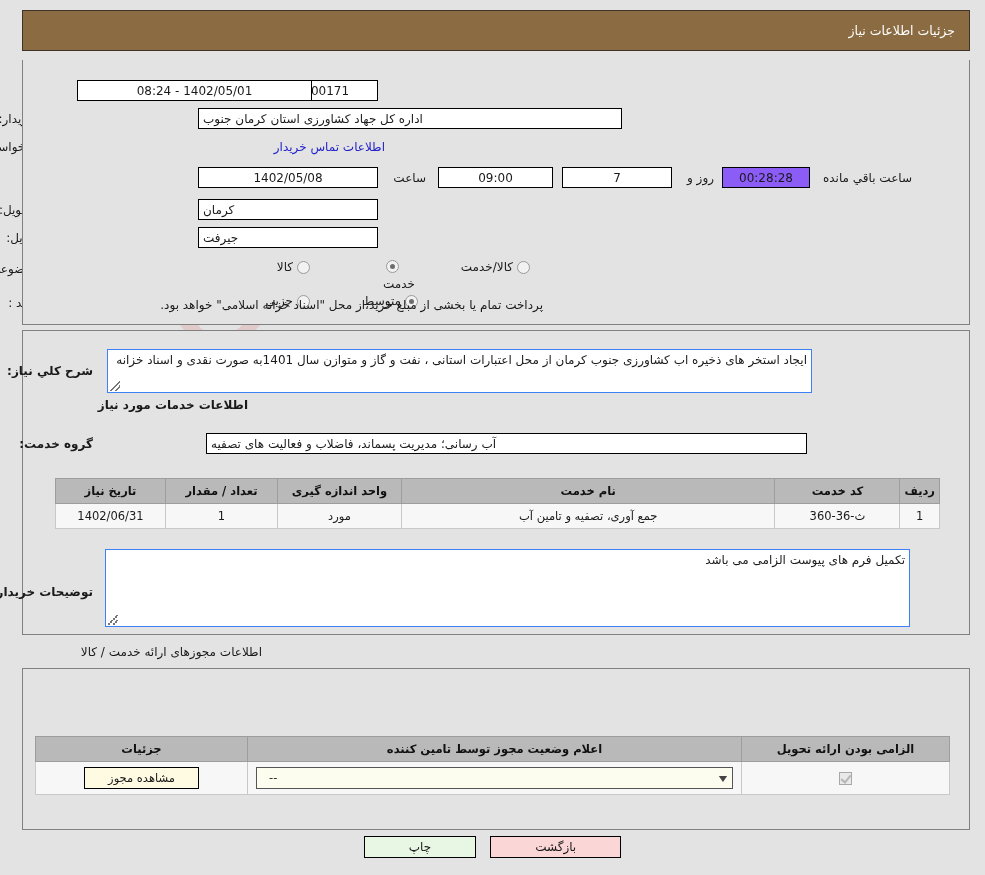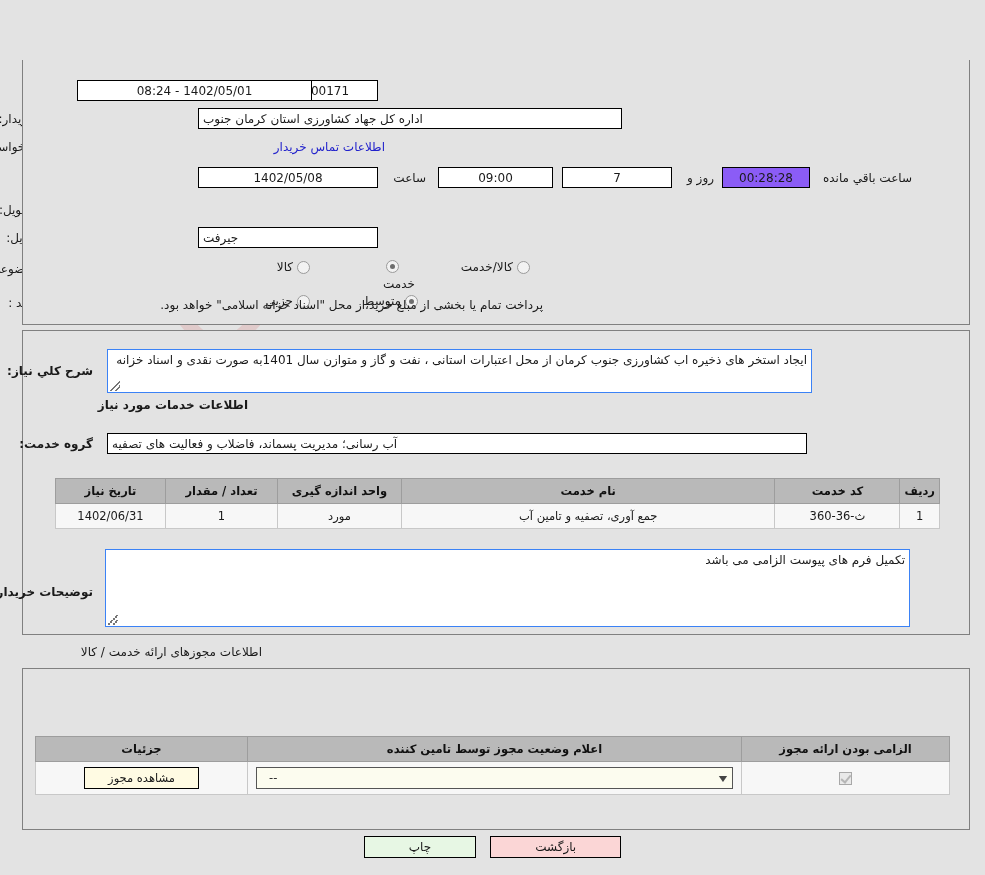--- a/index.html
+++ b/index.html
@@ -226,20 +226,23 @@
     cursor: pointer;
   }
   .fbtn.print { background: #e7f7e4; }
   .fbtn.back  { background: #fbd6d6; }
 </style>
 </head>
 <body>
 
 <div class="page">
 
+  <div class="header-bar">
+    <div class="header-title">جزئیات اطلاعات نیاز</div>
+  </div>
 
   <div class="watermark">
     <svg viewBox="0 0 600 170" xmlns="http://www.w3.org/2000/svg">
       <g opacity="0.30">
         <path d="M60 8 L112 24 L112 78 Q112 118 60 150 Q8 118 8 78 L8 24 Z" fill="none" stroke="#d98a8a" stroke-width="13"></path>
         <path d="M42 52 L60 96 L78 52 L66 52 L60 70 L54 52 Z" fill="#d98a8a"></path>
       </g>
       <text x="130" y="118" font-family="DejaVu Sans, sans-serif" font-size="92" font-weight="bold" fill="#b8b8b8" opacity="0.55">AriaTender.net</text>
     </svg>
   </div>
@@ -260,20 +263,21 @@
   <div class="lbl" style="right:892px; top:166px; width:86px; white-space:normal; line-height:15px;">مهلت ارسال پاسخ: تا تاریخ:</div>
   <div class="fld center" style="right:607px; top:167px; width:180px; z-index:7;">1402/05/08</div>
   <div class="plaintext" style="right:559px; top:171px; z-index:7;">ساعت</div>
   <div class="fld center" style="right:432px; top:167px; width:115px; z-index:7;">09:00</div>
   <div class="fld center" style="right:313px; top:167px; width:110px; z-index:7;">7</div>
   <div class="plaintext" style="right:271px; top:171px; z-index:7;">روز و</div>
   <div class="fld ivory center" style="right:175px; top:167px; width:88px; z-index:7;">00:28:28</div>
   <div class="plaintext" style="right:73px; top:171px; z-index:7;">ساعت باقي مانده</div>
 
   <div class="lbl" style="right:892px; top:203px;">استان محل تحویل:</div>
+  <div class="fld right" style="right:607px; top:199px; width:180px; z-index:7;">کرمان</div>
 
   <div class="lbl" style="right:892px; top:231px;">شهر محل تحویل:</div>
   <div class="fld right" style="right:607px; top:227px; width:180px; z-index:7;">جیرفت</div>
 
   <div class="lbl" style="right:892px; top:262px;">طبقه بندی موضوعی:</div>
   <div class="radio-row" style="right:675px; top:260px; z-index:7;">
     <span class="radio"></span>
     <span class="radio-lbl">کالا</span>
   </div>
   <div class="radio-row" style="right:570px; top:260px; z-index:7;flex-direction:column;">
@@ -297,21 +301,21 @@
   <div class="plaintext" style="right:442px; top:298px; z-index:7;">پرداخت تمام یا بخشی از مبلغ خرید،از محل "اسناد خزانه اسلامی" خواهد بود.</div>
 
   <div class="panel2"></div>
 
   <div class="lbl lbl-bold" style="right:892px; top:364px; z-index:7;">شرح کلي نیاز:</div>
   <div class="ta" style="right:173px; top:349px; width:705px; height:44px; z-index:7;">ایجاد استخر های ذخیره اب کشاورزی جنوب کرمان از محل اعتبارات استانی ، نفت و گاز و متوازن سال 1401به صورت نقدی و اسناد خزانه</div>
 
   <div class="section-caption lbl-bold" style="right:737px; top:398px; z-index:7;">اطلاعات خدمات مورد نیاز</div>
 
   <div class="lbl lbl-bold" style="right:892px; top:437px; z-index:7;">گروه خدمت:</div>
-  <div class="fld right" style="right:178px; top:433px; width:700px; z-index:7;text-align:center;">آب رسانی؛ مدیریت پسماند، فاضلاب و فعالیت های تصفیه</div>
+  <div class="fld right" style="right:178px; top:433px; width:601px; z-index:7;text-align:center;">آب رسانی؛ مدیریت پسماند، فاضلاب و فعالیت های تصفیه</div>
 
   <table class="grid" style="right:45px; top:478px; width:885px; z-index:7;">
     <thead>
       <tr>
         <th style="width:36px;">ردیف</th>
         <th style="width:125px;">کد خدمت</th>
         <th>نام خدمت</th>
         <th style="width:124px;">واحد اندازه گیری</th>
         <th style="width:112px;">تعداد / مقدار</th>
         <th style="width:110px;">تاریخ نیاز</th>
@@ -331,21 +335,21 @@
 
   <div class="lbl lbl-bold" style="right:892px; top:585px; z-index:7;">توضیحات خریدار:</div>
   <div class="ta" style="right:75px; top:549px; width:805px; height:78px; z-index:7;">تکمیل فرم های پیوست الزامی می باشد</div>
 
   <div class="section-caption" style="right:723px; top:645px; z-index:7;">اطلاعات مجوزهای ارائه خدمت / کالا</div>
   <div class="panel3"></div>
 
   <table class="grid" style="right:35px; top:736px; width:915px; z-index:7;">
     <thead>
       <tr>
-        <th style="width:208px;">الزامی بودن ارائه مجوز</th>
+        <th style="width:208px;">الزامی بودن ارائه تحویل</th>
         <th>اعلام وضعیت مجوز توسط تامین کننده</th>
         <th style="width:212px;">جزئیات</th>
       </tr>
     </thead>
     <tbody>
       <tr>
         <td>
           <span class="chk on"></span>
         </td>
         <td style="padding:4px 8px;">

